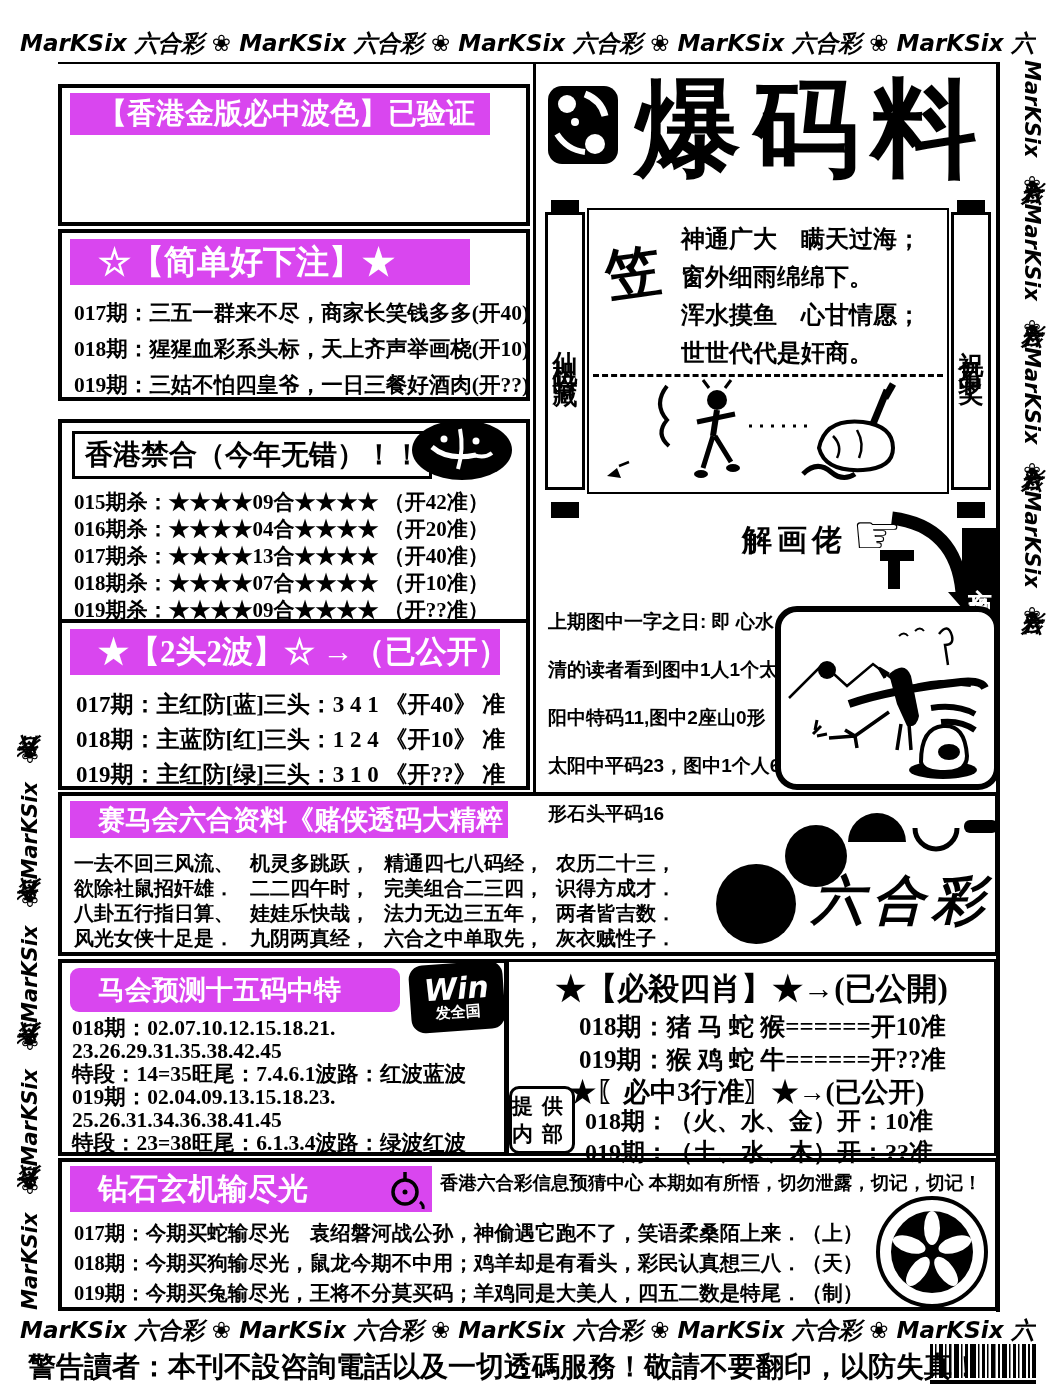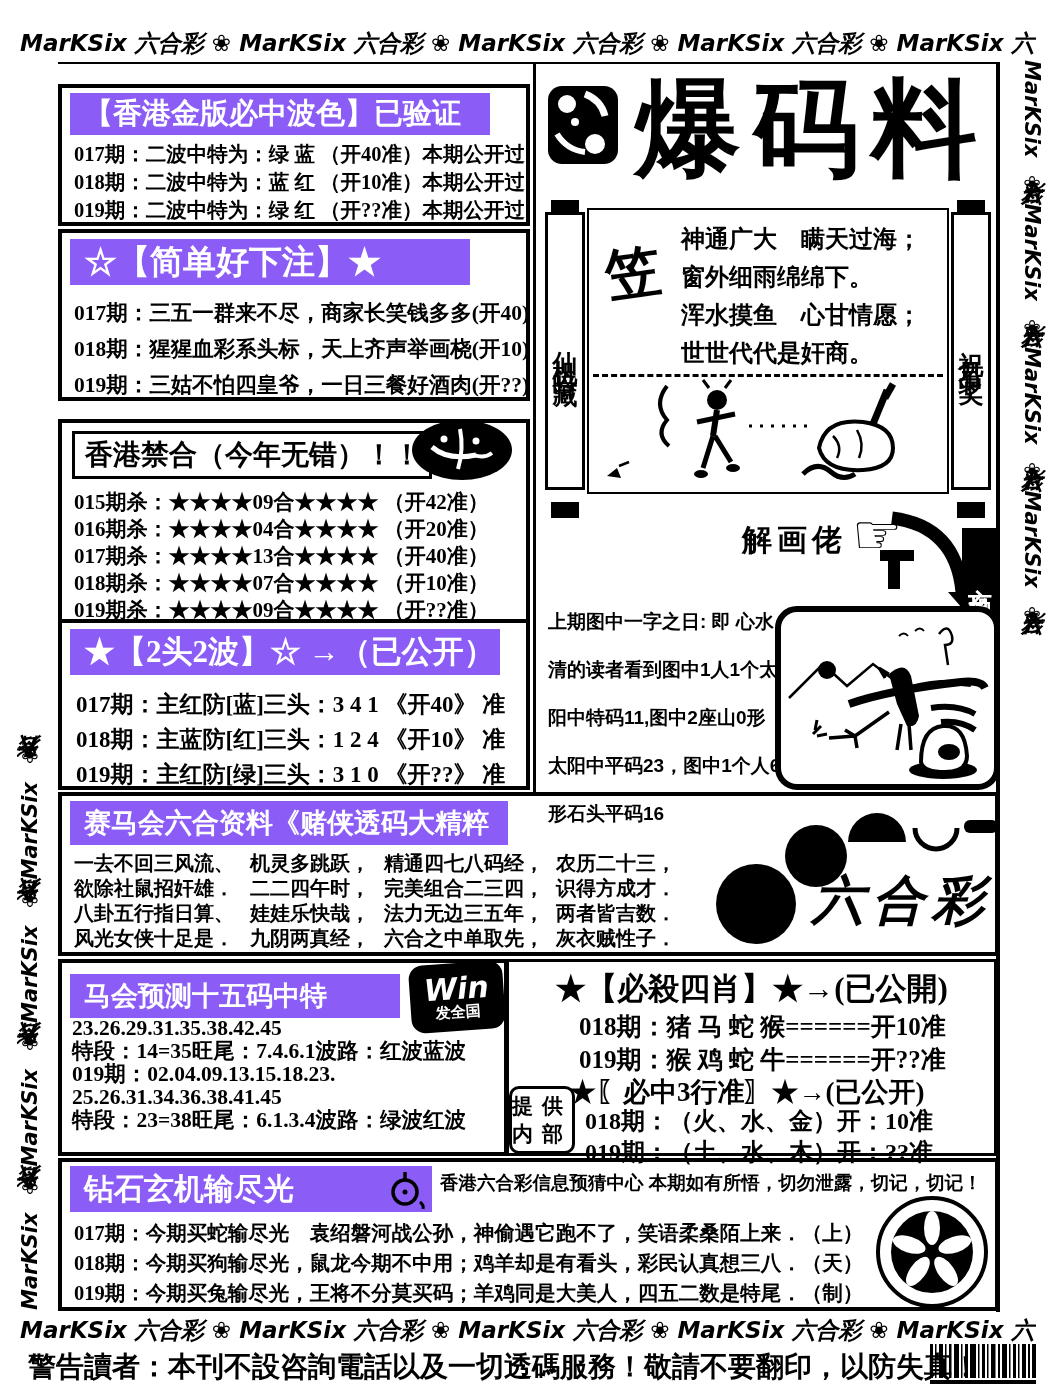--- a/index.html
+++ b/index.html
@@ -4,22 +4,22 @@
 <style>
   html,body{margin:0;padding:0;background:#e8e8e8;}
   #page{position:relative;width:1053px;height:1388px;background:#fff;overflow:hidden;
         font-family:"Liberation Serif","DejaVu Serif",serif;color:#000;}
   #page *{box-sizing:border-box;}
   .abs{position:absolute;}
   .strip{font-family:"DejaVu Sans",sans-serif;font-weight:bold;font-style:italic;
          white-space:nowrap;overflow:hidden;color:#000;}
   .stripv{writing-mode:vertical-rl;}
   .box{position:absolute;border:4px solid #000;background:#fff;}
-  .bar{background:#8b5cf6;color:#fff;font-weight:bold;display:flex;align-items:center;
-       padding:0 14px;white-space:nowrap;}
+  .bar{background:#d946ef;color:#fff;font-weight:bold;display:flex;align-items:center;
+       padding:0 28px;white-space:nowrap;}
   .rows{position:absolute;font-weight:bold;white-space:nowrap;}
   .rows>div{white-space:nowrap;}
   .vbanner{position:absolute;border:3px solid #000;background:#fff;display:flex;
            align-items:center;justify-content:center;writing-mode:vertical-rl;
            font-weight:bold;letter-spacing:10px;}
   .cap{position:absolute;background:#000;width:28px;height:16px;}
   .line{position:absolute;background:#000;}
 </style>
 </head>
 <body>
@@ -30,25 +30,20 @@
   <div class="abs strip" style="left:20px;top:1314px;width:1016px;height:32px;font-size:23px;line-height:32px;">MarKSix 六合彩 ❀ MarKSix 六合彩 ❀ MarKSix 六合彩 ❀ MarKSix 六合彩 ❀ MarKSix 六合彩 ❀</div>
   <div class="abs strip stripv" style="left:16px;top:60px;width:36px;height:1250px;font-size:21px;transform:rotate(180deg);">MarKSix 六合彩 ❀ MarKSix 六合彩 ❀ MarKSix 六合彩 ❀ MarKSix 六合彩 ❀</div>
   <div class="abs strip stripv" style="left:1004px;top:60px;width:42px;height:1250px;font-size:21px;">MarKSix 六合彩 ❀ MarKSix 六合彩 ❀ MarKSix 六合彩 ❀ MarKSix 六合彩 ❀</div>
 
   <div class="line" style="left:58px;top:62px;width:941px;height:2px;"></div>
   <div class="line" style="left:996px;top:62px;width:4px;height:1250px;"></div>
   <div class="line" style="left:533px;top:62px;width:3px;height:730px;"></div>
 
   <div class="box" style="left:58px;top:84px;width:472px;height:142px;">
     <div class="bar" style="margin:5px 8px 0 8px;height:42px;width:420px;font-size:29px;">【香港金版必中波色】已验证</div>
-    <div class="rows" style="left:12px;top:52px;font-size:20.5px;line-height:28px;">
-      <div>017期：二波中特为：绿 蓝 （开40准）本期公开过</div>
-      <div>018期：二波中特为：蓝 红 （开10准）本期公开过</div>
-      <div>019期：二波中特为：绿 红 （开??准）本期公开过</div>
-    </div>
   </div>
 
   <div class="box" style="left:58px;top:229px;width:472px;height:172px;">
     <div class="bar" style="margin:6px 8px 0 8px;height:46px;width:400px;font-size:33px;">☆【简单好下注】★</div>
     <div class="rows" style="left:12px;top:62px;font-size:21.5px;line-height:36px;">
       <div>017期：三五一群来不尽，商家长笑钱多多(开40)</div>
       <div>018期：猩猩血彩系头标，天上齐声举画桡(开10)</div>
       <div>019期：三姑不怕四皇爷，一日三餐好酒肉(开??)</div>
     </div>
   </div>
@@ -76,21 +71,21 @@
   <div class="box" style="left:58px;top:619px;width:472px;height:171px;">
     <div class="bar" style="margin:6px 8px 0 8px;height:46px;width:430px;font-size:31px;">★【2头2波】☆ →（已公开）</div>
     <div class="rows" style="left:14px;top:64px;font-size:23px;line-height:35px;">
       <div>017期：主红防[蓝]三头：3 4 1 《开40》 准</div>
       <div>018期：主蓝防[红]三头：1 2 4 《开10》 准</div>
       <div>019期：主红防[绿]三头：3 1 0 《开??》 准</div>
     </div>
   </div>
 
   <div class="box" style="left:58px;top:792px;width:941px;height:164px;">
-    <div class="bar" style="margin:5px 0 0 8px;height:44px;width:438px;font-size:27px;">赛马会六合资料《赌侠透码大精粹</div>
+    <div class="bar" style="margin:5px 0 0 8px;height:37px;width:438px;font-size:27px;">赛马会六合资料《赌侠透码大精粹</div>
     <div class="abs" style="left:12px;top:55px;font-size:20px;line-height:25px;font-weight:bold;white-space:nowrap;">
       <div>
         <span style="display:inline-block;width:176px;">一去不回三风流、</span><span style="display:inline-block;width:134px;">机灵多跳跃，</span><span style="display:inline-block;width:172px;">精通四七八码经，</span><span style="display:inline-block;width:150px;">农历二十三，</span>
       </div>
       <div>
         <span style="display:inline-block;width:176px;">欲除社鼠招奸雄．</span><span style="display:inline-block;width:134px;">二二四午时，</span><span style="display:inline-block;width:172px;">完美组合二三四，</span><span style="display:inline-block;width:150px;">识得方成才．</span>
       </div>
       <div>
         <span style="display:inline-block;width:176px;">八卦五行指日算、</span><span style="display:inline-block;width:134px;">娃娃乐快哉，</span><span style="display:inline-block;width:172px;">法力无边三五年，</span><span style="display:inline-block;width:150px;">两者皆吉数．</span>
       </div>
@@ -102,27 +97,28 @@
       <circle cx="46" cy="106" r="40" fill="#000"></circle>
       <circle cx="106" cy="58" r="31" fill="#000"></circle>
       <path d="M138,44 a29,29 0 0 1 58,0 z" fill="#000"></path>
       <path d="M205,30 a21,21 0 0 0 42,0" stroke="#000" stroke-width="5" fill="none"></path>
       <rect x="254" y="22" width="34" height="13" rx="6" fill="#000"></rect>
     </svg>
     <div style="position:absolute;left:750px;top:70px;font-size:52px;font-weight:900;font-style:italic;letter-spacing:8px;white-space:nowrap;">六合彩</div>
   </div>
 
   <div class="box" style="left:58px;top:959px;width:450px;height:197px;">
-    <div class="bar" style="margin:11px 0 0 8px;height:44px;width:330px;font-size:27px;">马会预测十五码中特</div>
+    <div class="bar" style="margin:5px 0 0 8px;height:44px;width:330px;font-size:27px;border-radius:9px;">马会预测十五码中特</div>
     <div class="abs" style="left:348px;top:0px;width:94px;height:68px;background:#000;border-radius:14px;transform:rotate(-4deg);
                 display:flex;flex-direction:column;align-items:center;justify-content:center;color:#fff;">
       <span style="font-style:italic;font-weight:900;font-size:30px;line-height:30px;font-family:'DejaVu Sans',sans-serif;">Win</span>
       <span style="font-size:15px;line-height:17px;font-weight:bold;">发全国</span>
     </div>
     <div class="rows" style="left:10px;top:54px;font-size:21.5px;line-height:23px;">
+      <div>018期：02.07.10.12.15.18.21.</div>
       <div>23.26.29.31.35.38.42.45</div>
       <div>特段：14=35旺尾：7.4.6.1波路：红波蓝波</div>
       <div>019期：02.04.09.13.15.18.23.</div>
       <div>25.26.31.34.36.38.41.45</div>
       <div>特段：23=38旺尾：6.1.3.4波路：绿波红波</div>
     </div>
   </div>
 
   <div class="box" style="left:58px;top:1158px;width:941px;height:153px;">
     <div class="bar" style="margin:4px 0 0 8px;height:46px;width:362px;font-size:30px;">钻石玄机输尽光</div>

